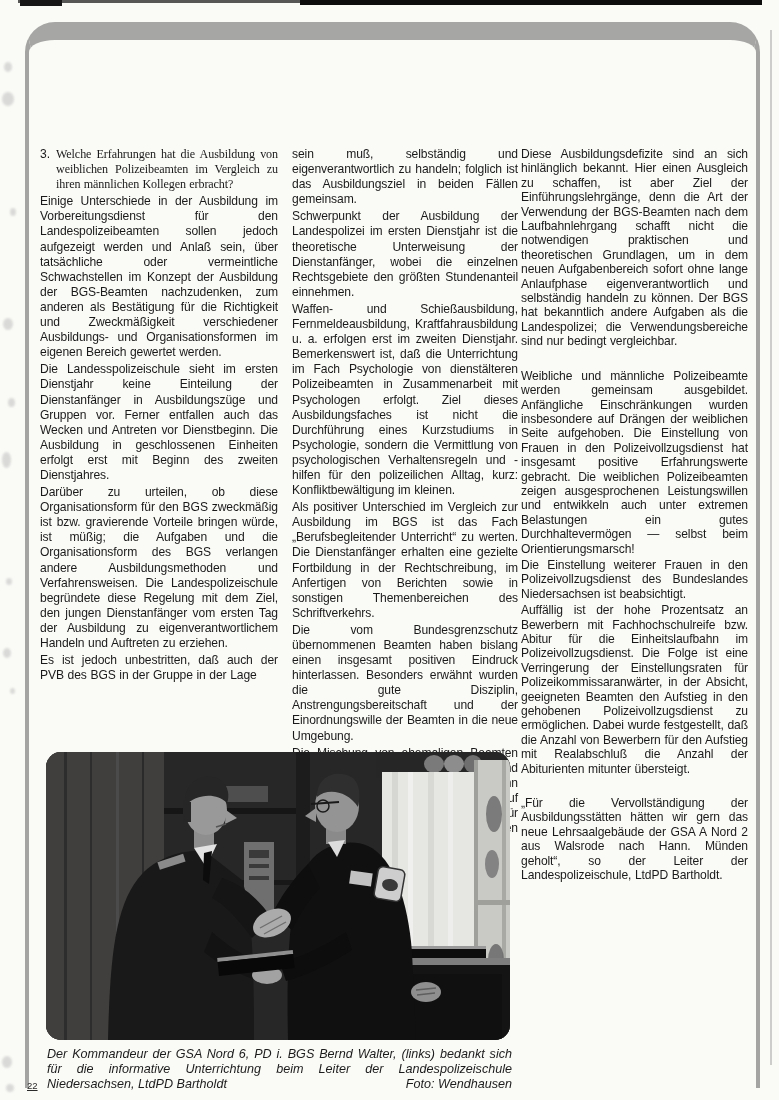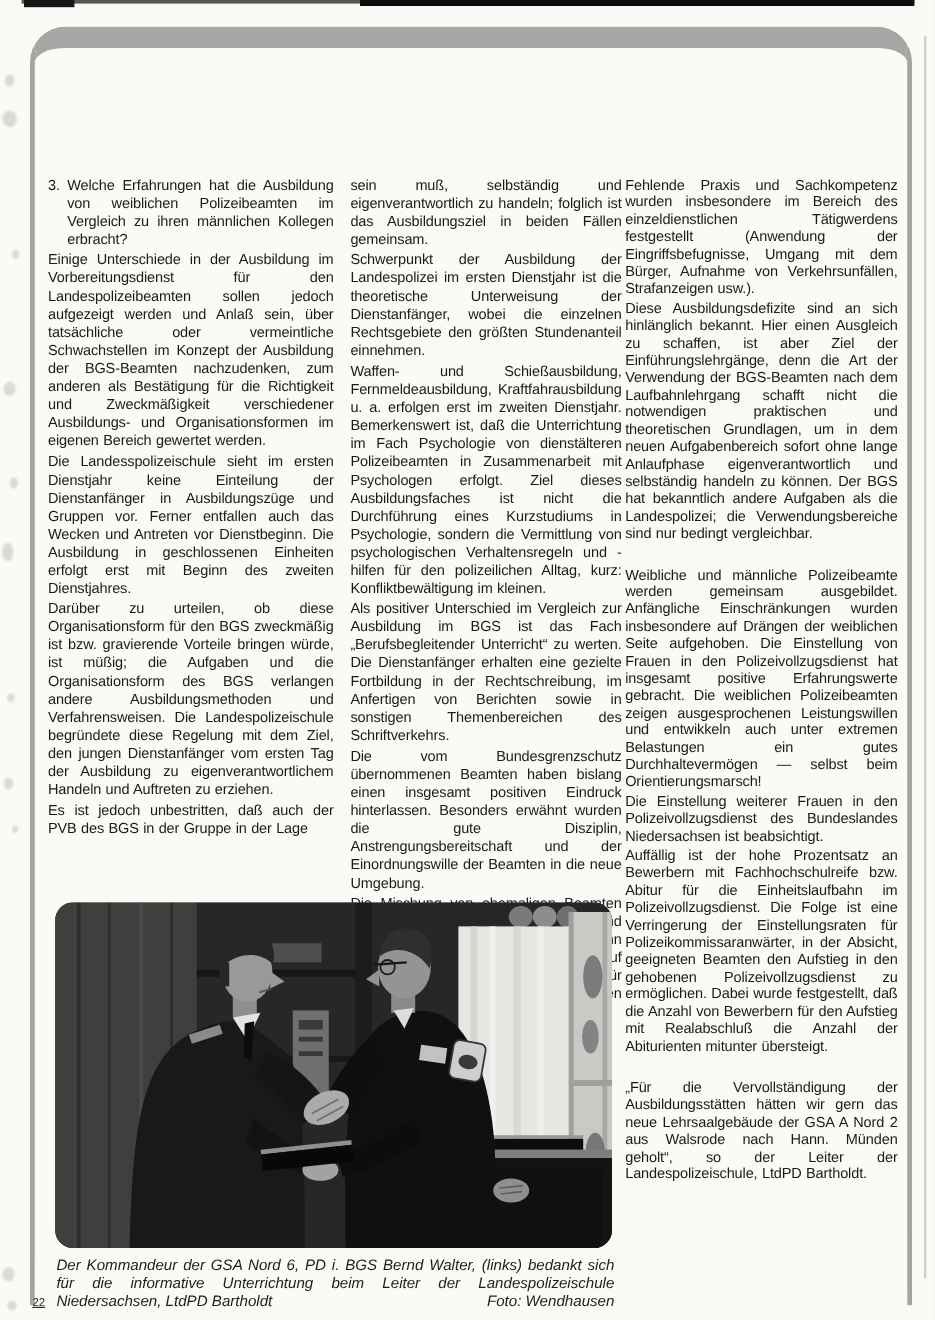--- a/index.html
+++ b/index.html
@@ -21,21 +21,21 @@
   
   .col{position:absolute;top:147px;text-align:justify;font-size:12.1px;
     letter-spacing:-0.1px;word-spacing:0.4px;color:#1a1a1a;}
   #col1{left:40px;width:238px;line-height:15.1px;}
   #col2{left:292px;width:226px;line-height:15.1px;}
   #col3{left:521px;width:227px;line-height:14.4px;}
   .col p{margin:0 0 2px 0;}
   .col p.gap{margin-top:20px;}
   .q{display:flex;}
   .qnum{flex:none;width:16px;}
-  .qtext{flex:1;text-align:justify;}
+  .qtext{flex:1;text-align:justify;font-family:Liberation Serif, serif;}
 
   
   .photo{position:absolute;left:46px;top:752px;width:464px;height:288px;
     border-radius:15px;overflow:hidden;background:#2f2f2f;}
   .photo svg{display:block;}
 
   
   .caption{position:absolute;left:47px;top:1047px;width:465px;font-style:italic;
     font-size:12.6px;line-height:15.2px;text-align:justify;color:#1c1c1c;}
   .caption .credit{position:absolute;right:0;bottom:0;font-style:italic;}
@@ -77,21 +77,20 @@
 <div class="col" id="col2">
   <p>sein muß, selbständig und eigenverantwortlich zu handeln; folglich ist das Ausbildungsziel in beiden Fällen gemeinsam.</p>
   <p>Schwerpunkt der Ausbildung der Landespolizei im ersten Dienstjahr ist die theoretische Unterweisung der Dienstanfänger, wobei die einzelnen Rechtsgebiete den größten Stundenanteil einnehmen.</p>
   <p>Waffen- und Schießausbildung, Fernmeldeausbildung, Kraftfahrausbildung u. a. erfolgen erst im zweiten Dienstjahr. Bemerkenswert ist, daß die Unterrichtung im Fach Psychologie von dienstälteren Polizeibeamten in Zusammenarbeit mit Psychologen erfolgt. Ziel dieses Ausbildungsfaches ist nicht die Durchführung eines Kurzstudiums in Psychologie, sondern die Vermittlung von psychologischen Verhaltensregeln und -hilfen für den polizeilichen Alltag, kurz: Konfliktbewältigung im kleinen.</p>
   <p>Als positiver Unterschied im Vergleich zur Ausbildung im BGS ist das Fach „Berufsbegleitender Unterricht“ zu werten. Die Dienstanfänger erhalten eine gezielte Fortbildung in der Rechtschreibung, im Anfertigen von Berichten sowie in sonstigen Themenbereichen des Schriftverkehrs.</p>
   <p>Die vom Bundesgrenzschutz übernommenen Beamten haben bislang einen insgesamt positiven Eindruck hinterlassen. Besonders erwähnt wurden die gute Disziplin, Anstrengungsbereitschaft und der Einordnungswille der Beamten in die neue Umgebung.</p>
   <p>Die Mischung von ehemaligen Beamten des Bundesgrenzschutzes und Polizeibeamten, die die Einheitslaufbahn der Landespolizei durchlaufen haben auf einer Dienststelle wurde als förderlich für das Zusammenwirken und den persönlichen</p>
 </div>
 
 <div class="col" id="col3">
-  <p>Fehlende Praxis und Sachkompetenz wurden insbesondere im Bereich des einzeldienstlichen Tätigwerdens festgestellt (Anwendung der Eingriffsbefugnisse, Umgang mit dem Bürger, Aufnahme von Verkehrsunfällen, Strafanzeigen usw.).</p>
   <p>Diese Ausbildungsdefizite sind an sich hinlänglich bekannt. Hier einen Ausgleich zu schaffen, ist aber Ziel der Einführungslehrgänge, denn die Art der Verwendung der BGS-Beamten nach dem Laufbahnlehrgang schafft nicht die notwendigen praktischen und theoretischen Grundlagen, um in dem neuen Aufgabenbereich sofort ohne lange Anlaufphase eigenverantwortlich und selbständig handeln zu können. Der BGS hat bekanntlich andere Aufgaben als die Landespolizei; die Verwendungsbereiche sind nur bedingt vergleichbar.</p>
   <p class="gap">Weibliche und männliche Polizeibeamte werden gemeinsam ausgebildet. Anfängliche Einschränkungen wurden insbesondere auf Drängen der weiblichen Seite aufgehoben. Die Einstellung von Frauen in den Polizeivollzugsdienst hat insgesamt positive Erfahrungswerte gebracht. Die weiblichen Polizeibeamten zeigen ausgesprochenen Leistungswillen und entwikkeln auch unter extremen Belastungen ein gutes Durchhaltevermögen — selbst beim Orientierungsmarsch!</p>
   <p>Die Einstellung weiterer Frauen in den Polizeivollzugsdienst des Bundeslandes Niedersachsen ist beabsichtigt.</p>
   <p>Auffällig ist der hohe Prozentsatz an Bewerbern mit Fachhochschulreife bzw. Abitur für die Einheitslaufbahn im Polizeivollzugsdienst. Die Folge ist eine Verringerung der Einstellungsraten für Polizeikommissaranwärter, in der Absicht, geeigneten Beamten den Aufstieg in den gehobenen Polizeivollzugsdienst zu ermöglichen. Dabei wurde festgestellt, daß die Anzahl von Bewerbern für den Aufstieg mit Realabschluß die Anzahl der Abiturienten mitunter übersteigt.</p>
   <p class="gap">„Für die Vervollständigung der Ausbildungsstätten hätten wir gern das neue Lehrsaalgebäude der GSA A Nord 2 aus Walsrode nach Hann. Münden geholt“, so der Leiter der Landespolizeischule, LtdPD Bartholdt.</p>
 
 </div>
 
 <div class="photo">
   <svg width="464" height="288" viewBox="0 0 464 288">

